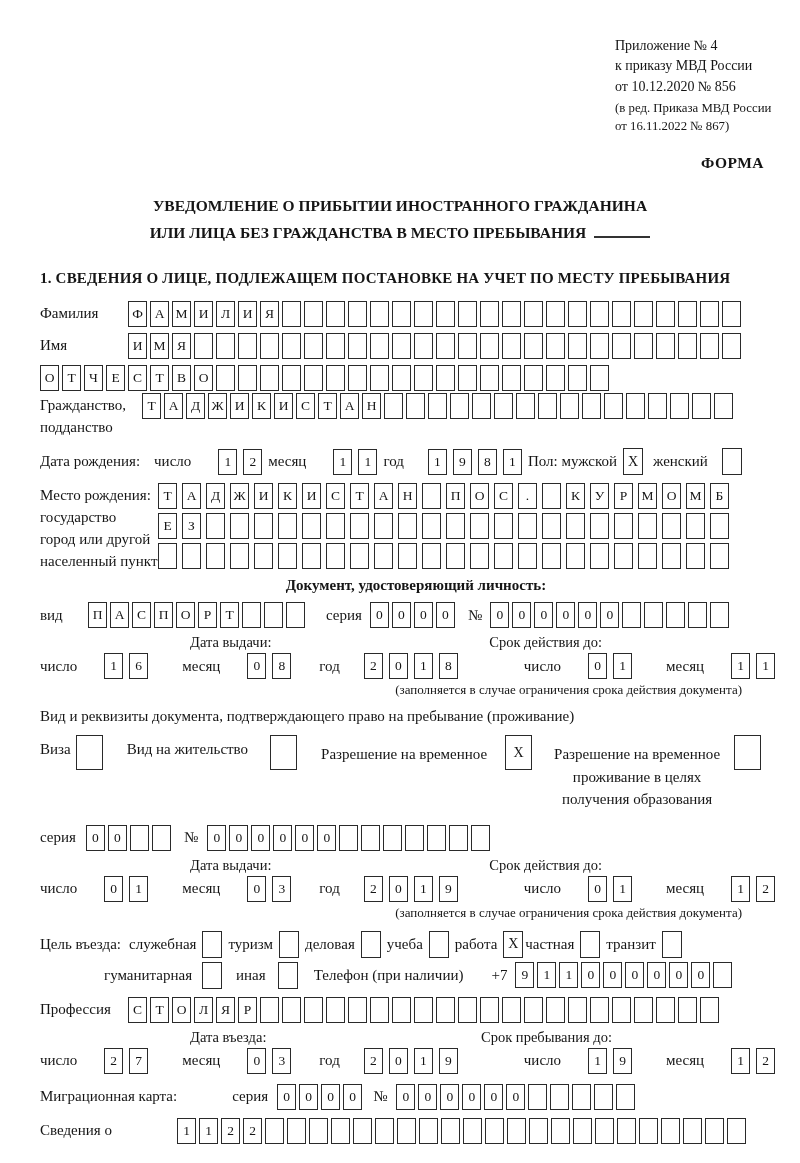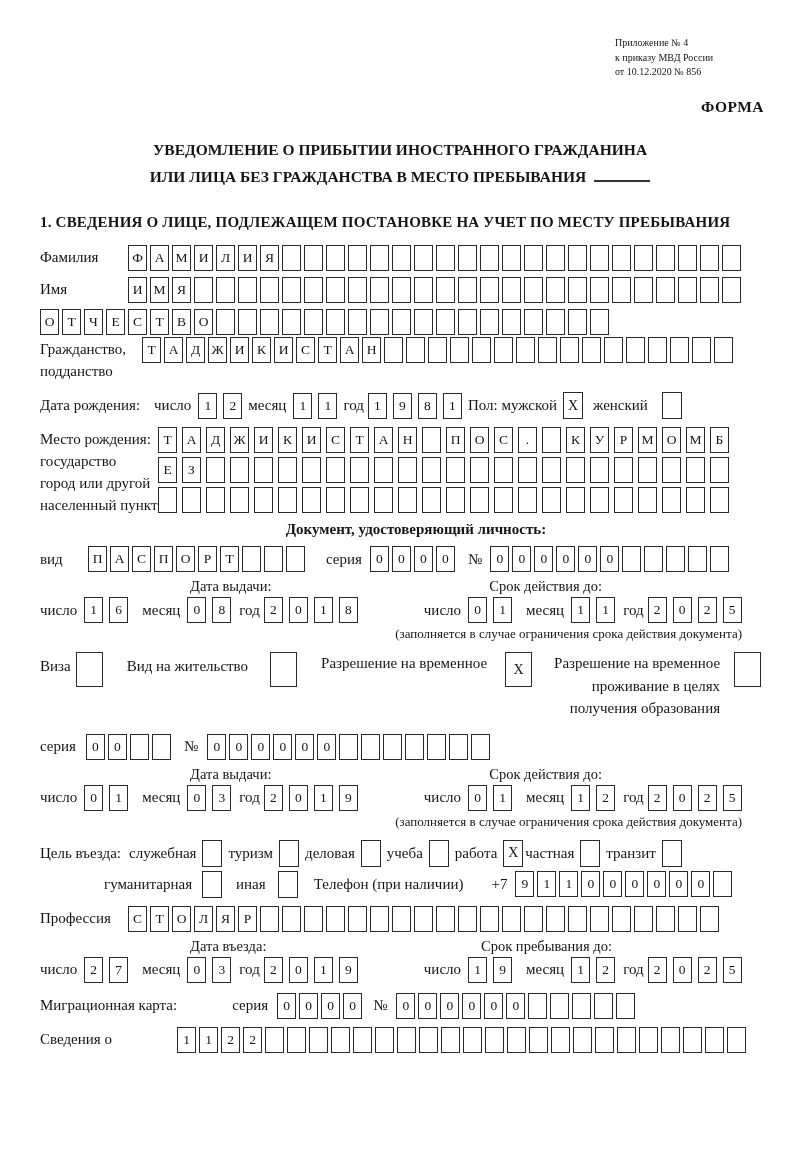--- a/index.html
+++ b/index.html
@@ -1,61 +1,65 @@
 <!DOCTYPE html>
 <html lang="ru"><head>
 <meta charset="utf-8">
 <style>
   html,body{margin:0;padding:0;background:#fff;}
   .page{width:800px;height:1163px;background:#fff;position:relative;overflow:hidden;
         font-family:"Liberation Serif","DejaVu Serif",serif;color:#151515;font-size:15px;}
   .content{padding:0 8px 0 40px;}
   
-  .appendix{margin-left:615px;padding-top:36px;font-size:10px;line-height:1.45;}
+  .appendix{margin-left:615px;padding-top:36px;font-size:14px;line-height:1.45;}
   .edition{margin-left:615px;margin-top:3px;font-size:12.8px;line-height:1.4;}
   .forma{text-align:right;padding-right:36px;margin-top:18px;font-weight:bold;font-size:15.5px;letter-spacing:.5px;}
   .title{margin-top:20px;text-align:center;font-weight:bold;font-size:15.5px;line-height:1.75;}
   .title-underline{display:inline-block;width:56px;border-bottom:2px solid #333;margin-left:8px;vertical-align:baseline;}
   .section-heading{margin:24px 0 14px 40px;font-weight:bold;font-size:15px;letter-spacing:.2px;}
   
   .row{display:flex;align-items:flex-start;margin-bottom:6px;}
   .lbl{padding-top:4px;flex:0 0 auto;}
   .lbl2{line-height:1.45;}
   .cells{display:inline-flex;flex:0 0 auto;}
   .cell{width:17px;height:24px;border:1.6px solid #2a2a2a;margin-right:3px;flex:0 0 auto;
         display:inline-flex;align-items:center;justify-content:center;font-size:13.5px;}
   .cells-wide .cell{margin-right:5px;}
   .dcell .cell{margin-right:6px;}
   .cbox{width:18px;height:25px;border:1.6px solid #2a2a2a;display:inline-flex;align-items:center;
         justify-content:center;font-size:14px;flex:0 0 auto;}
   .cbox-lg{width:25px;height:33px;}
-  .grp{display:inline-flex;align-items:center;}
+  .grp{display:inline-flex;align-items:center;gap:20px;}
   .grp .glbl{margin:0 7px 0 0;}
   .doc-heading{text-align:center;font-weight:bold;font-size:15px;margin:4px 0 8px 0;}
   .date-heads{display:flex;font-size:14.5px;margin-top:4px;}
   .date-nums{display:flex;align-items:center;margin-top:2px;}
   .note-right{text-align:right;font-size:13px;margin:3px 50px 10px 0;}
   .plain-line{margin:4px 0;}
   .visa-row{display:flex;align-items:flex-start;margin:10px 0 14px 0;}
   .visa-opt{display:flex;align-items:flex-start;}
-  .visa-text{text-align:right;line-height:1.5;}
+  .visa-text{text-align:center;line-height:1.5;margin-top:8px;}
   .opt{display:inline-flex;align-items:center;}
   .opt .cbox{margin:0 6px;}
   .stack{display:flex;flex-direction:column;}
   .stack .cells{margin-bottom:4px;}
 </style>
 </head>
 <body>
 
 <div class="page">
 
   <div class="appendix">
     <div>Приложение № 4</div>
     <div>к приказу МВД России</div>
     <div>от 10.12.2020 № 856</div>
+  </div>
+  <div class="edition">
+    <div>(в ред. Приказа МВД России</div>
+    <div>от 16.11.2022 № 867)</div>
   </div>
   <div class="forma">ФОРМА</div>
 
   <div class="title">
     <div>УВЕДОМЛЕНИЕ О ПРИБЫТИИ ИНОСТРАННОГО ГРАЖДАНИНА</div>
     <div><span>ИЛИ ЛИЦА БЕЗ ГРАЖДАНСТВА В МЕСТО ПРЕБЫВАНИЯ</span><span class="title-underline"></span></div>
   </div>
 
   <div class="section-heading">1. СВЕДЕНИЯ О ЛИЦЕ, ПОДЛЕЖАЩЕМ ПОСТАНОВКЕ НА УЧЕТ ПО МЕСТУ ПРЕБЫВАНИЯ</div>
 
@@ -394,20 +398,21 @@
         <span class="cells dcell">
             <span class="cell">2</span>
             <span class="cell">0</span>
             <span class="cell">2</span>
             <span class="cell">5</span>
           </span>
       </span>
     </div>
     <div class="note-right">(заполняется в случае ограничения срока действия документа)</div>
 
+    <div class="plain-line">Вид и реквизиты документа, подтверждающего право на пребывание (проживание)</div>
 
     <div class="visa-row">
       <span class="visa-opt">
         <span style="padding-top:6px">Виза</span>
         <span class="cbox cbox-lg" style="margin-left:5px"></span>
       </span>
       <span class="visa-opt" style="margin-left:24px">
         <span style="padding-top:6px">Вид на жительство</span>
         <span class="cbox cbox-lg" style="margin-left:22px"></span>
       </span>

